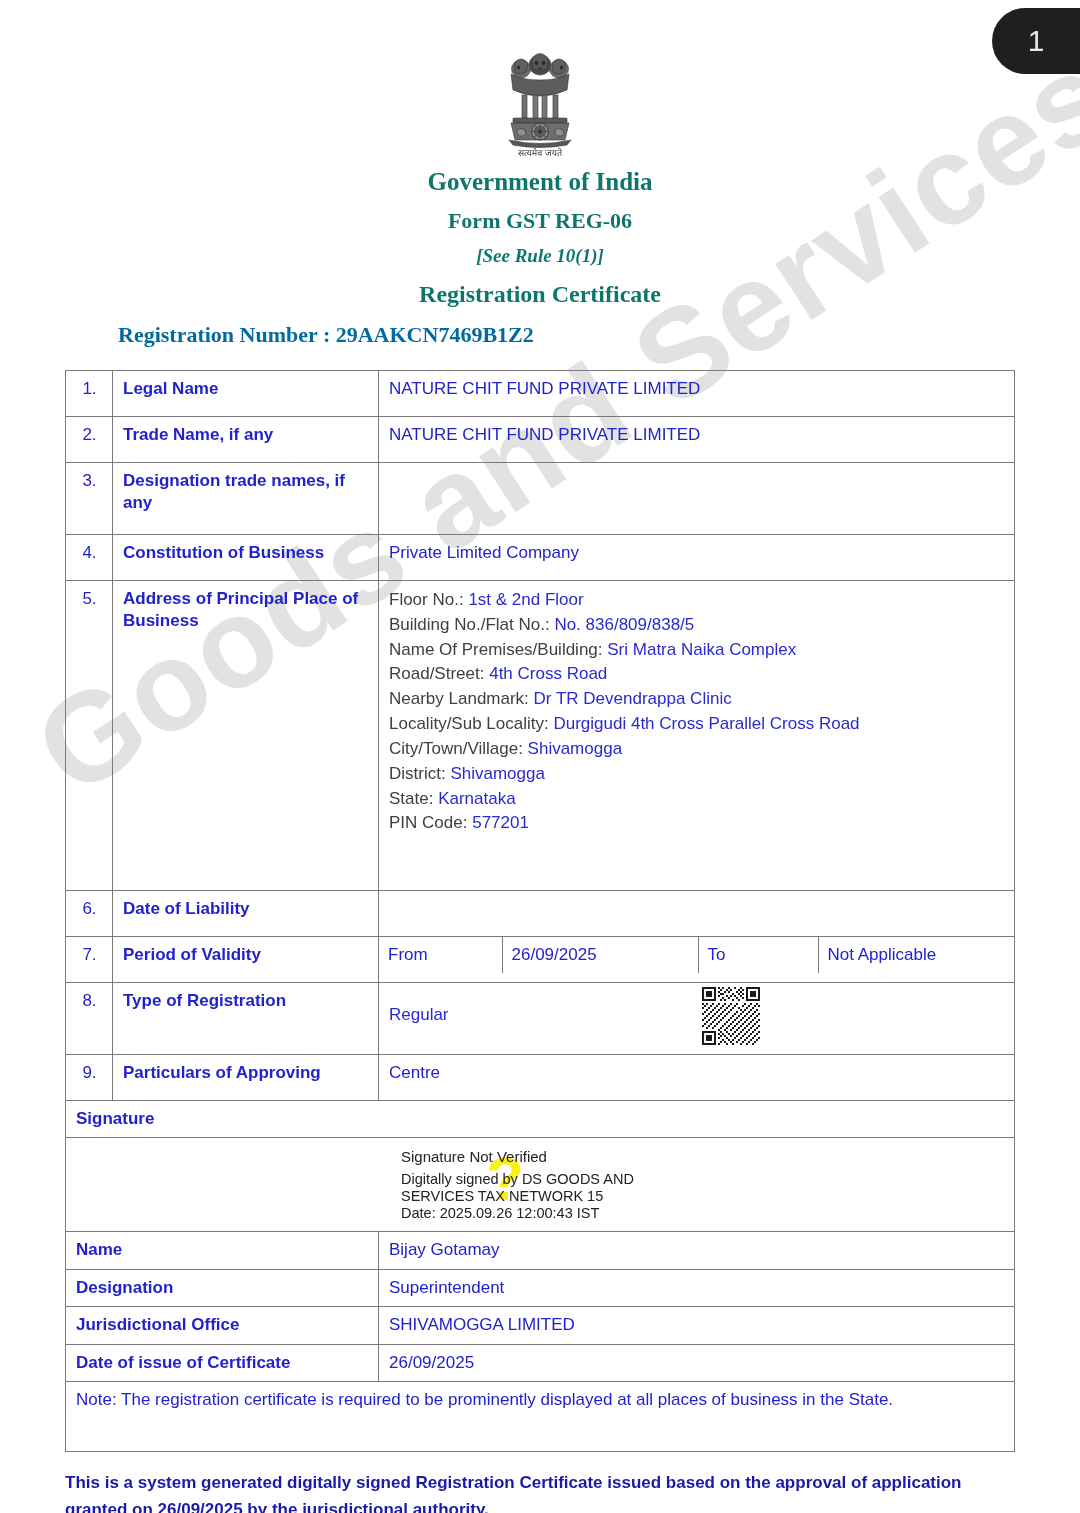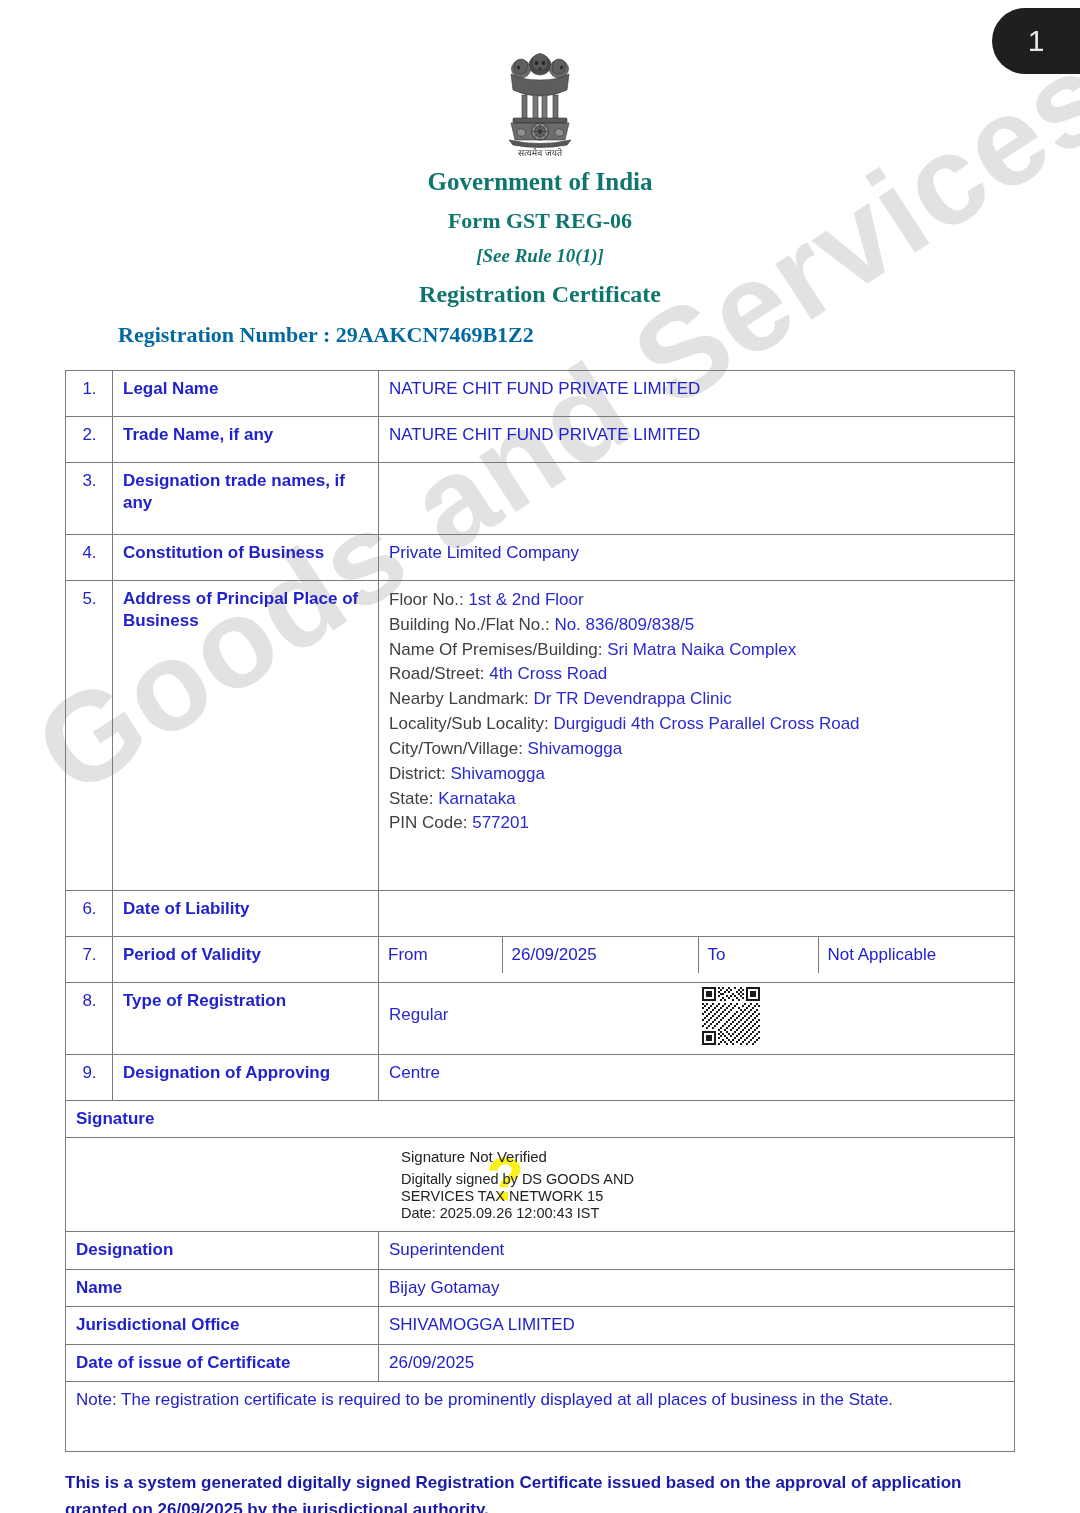--- a/index.html
+++ b/index.html
@@ -578,51 +578,51 @@
                   <rect x="19" y="28" width="1" height="1"></rect>
                 <rect x="22" y="28" width="1" height="1"></rect>
                   <rect x="25" y="28" width="1" height="1"></rect>
               </g>
             </svg>
           </td>
         </tr>
 
         <tr>
           <td class="c-num r-tall">9.</td>
-          <td class="c-label r-tall">Designation of Approving</td>
+          <td class="c-label r-tall">Particulars of Approving</td>
           <td class="c-val r-tall">Centre</td>
         </tr>
 
         <tr>
           <td colspan="3" class="sig-head">Signature</td>
         </tr>
 
         <tr>
           <td colspan="3" class="sig-body">
             <div class="sig-q">?</div>
             <div class="sig-text">
               <div class="l1">Signature Not Verified</div>
               <div>Digitally signed by DS GOODS AND</div>
               <div>SERVICES TAX NETWORK 15</div>
               <div>Date: 2025.09.26 12:00:43 IST</div>
             </div>
           </td>
         </tr>
 
         <tr>
+          <td colspan="2" class="bot-label w-bot">Name</td>
+          <td class="bot-val">Bijay Gotamay</td>
+        </tr>
+
+        <tr>
           <td colspan="2" class="bot-label w-bot">Designation</td>
           <td class="bot-val">Superintendent</td>
         </tr>
 
         <tr>
-          <td colspan="2" class="bot-label w-bot">Name</td>
-          <td class="bot-val">Bijay Gotamay</td>
-        </tr>
-
-        <tr>
           <td colspan="2" class="bot-label w-bot">Jurisdictional Office</td>
           <td class="bot-val">SHIVAMOGGA LIMITED</td>
         </tr>
 
         <tr>
           <td colspan="2" class="bot-label w-bot">Date of issue of Certificate</td>
           <td class="bot-val">26/09/2025</td>
         </tr>
 
         <tr>

